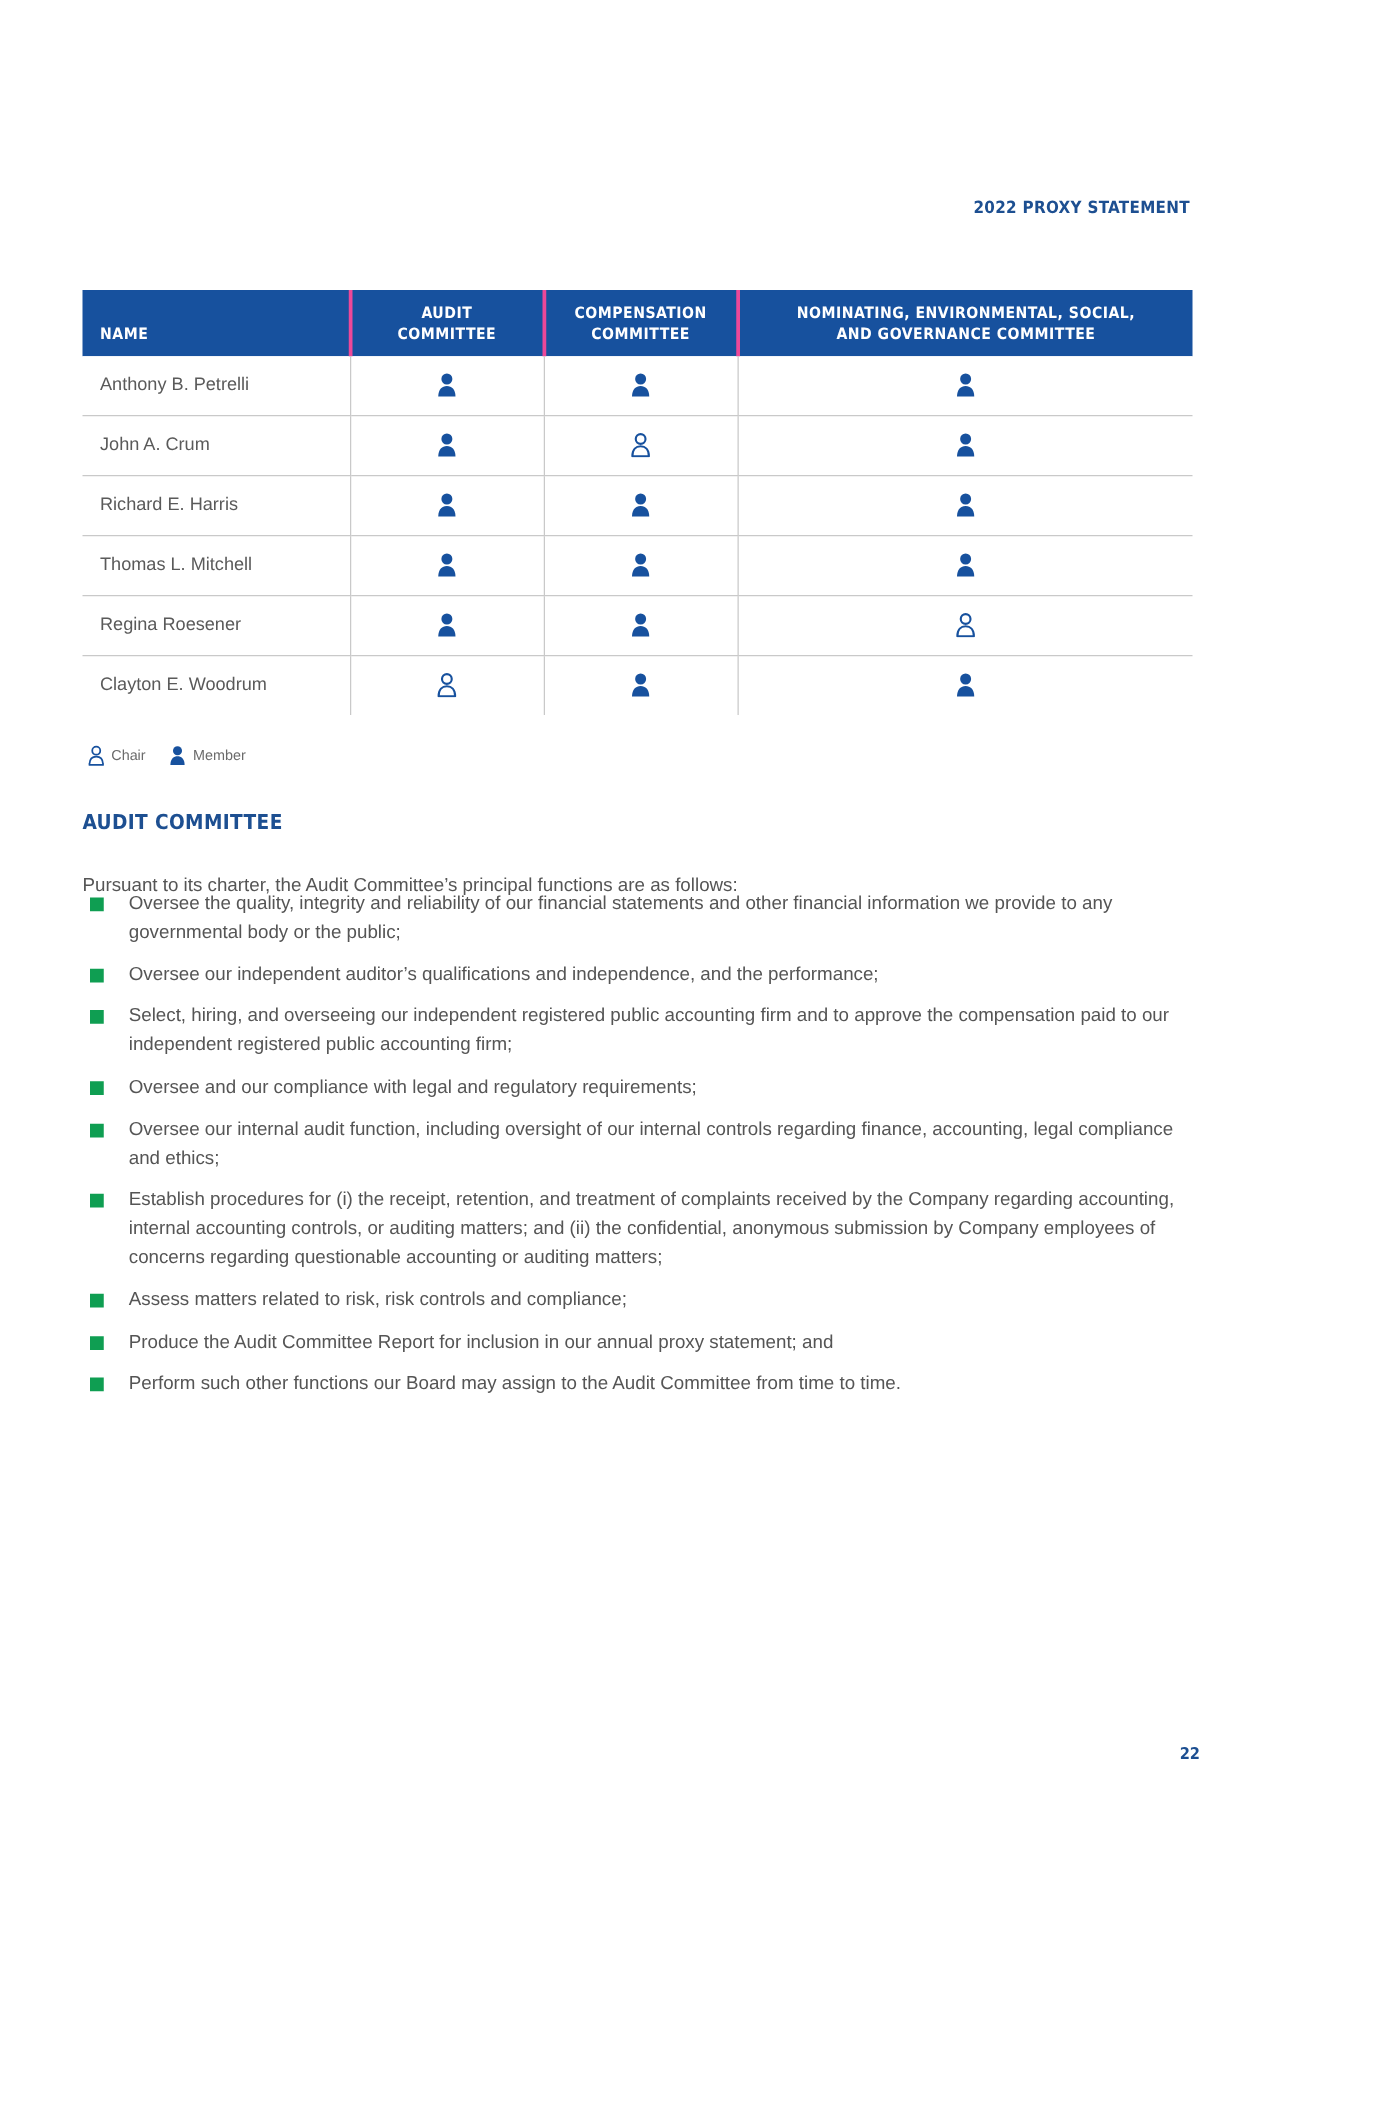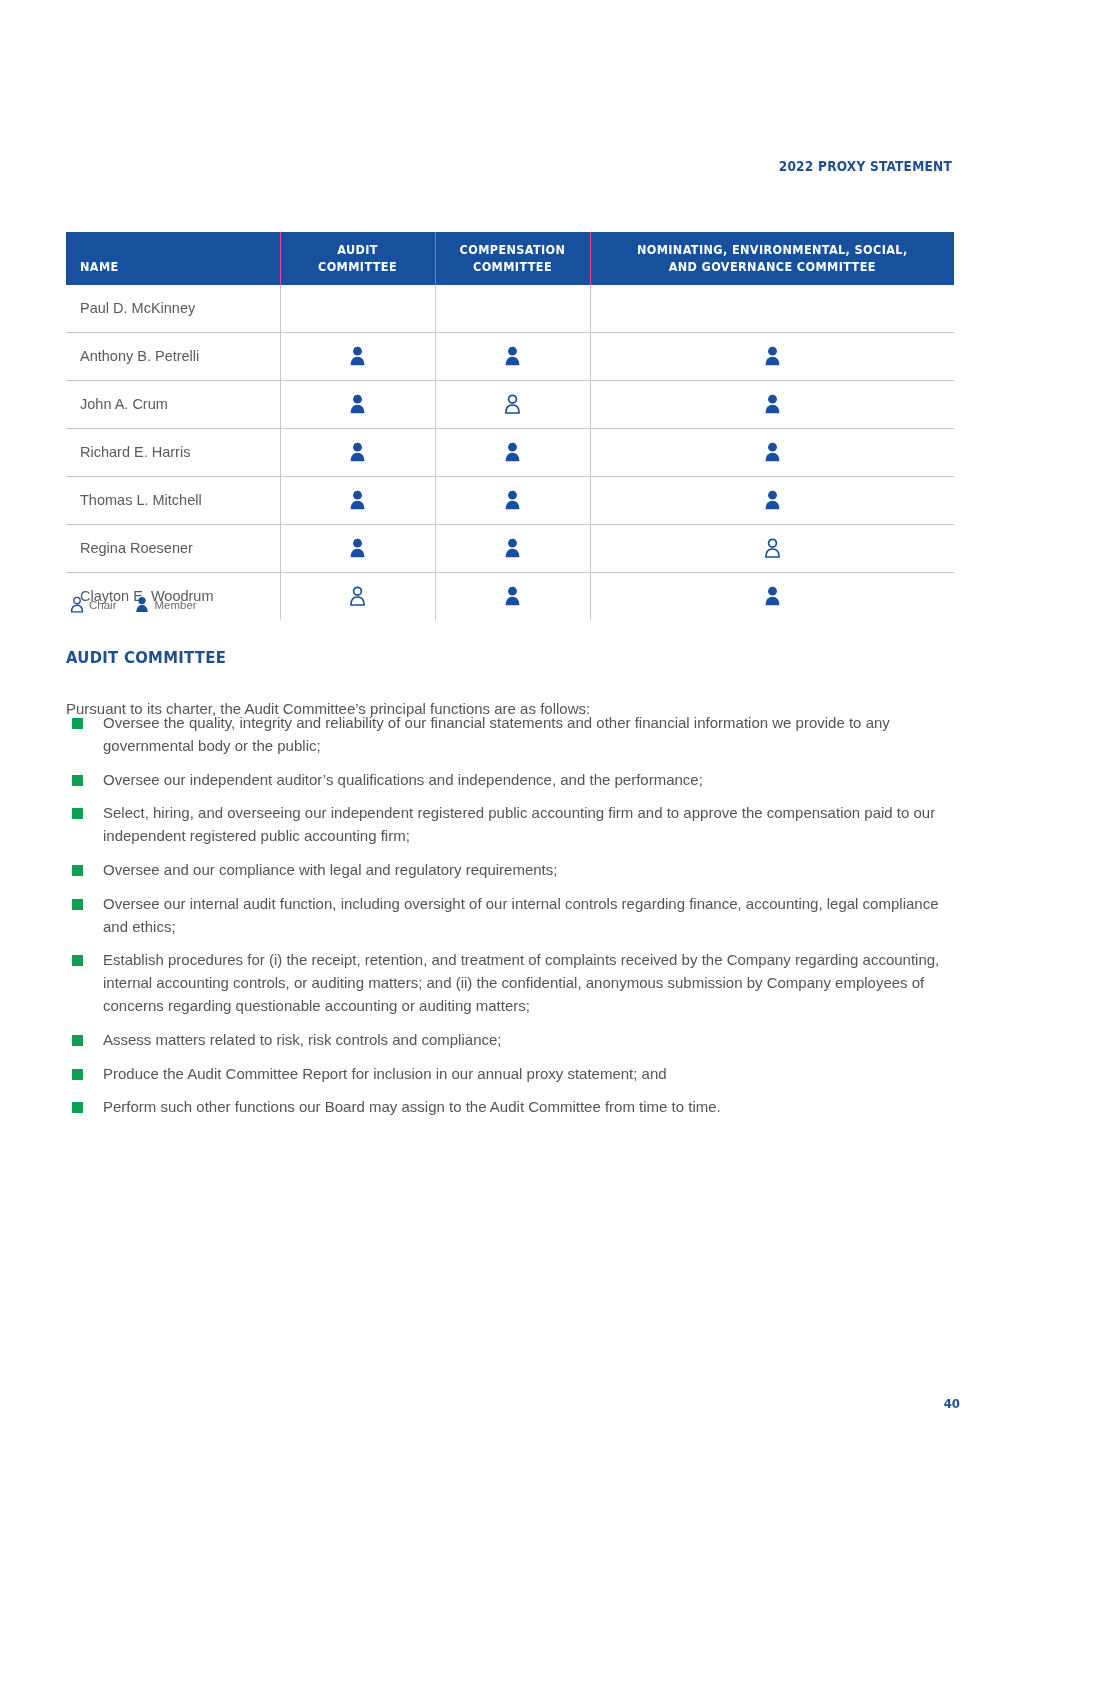--- a/index.html
+++ b/index.html
@@ -47,21 +47,21 @@
   .committee-table thead th {
     background: #17519e;
     color: #ffffff;
     font-family: "DejaVu Sans Condensed", "Liberation Sans Narrow", "Liberation Sans", sans-serif;
     font-size: 12.5px;
     font-weight: bold;
     letter-spacing: 0.4px;
     line-height: 1.35;
     padding: 10px 6px 9px;
     vertical-align: bottom;
-    border-right: 1px solid #ec4899;
+    border-right: 3px solid #ec4899;
     text-align: center;
     height: 48px;
     box-sizing: border-box;
   }
   .committee-table thead th:last-child { border-right: none; margin-left: 33px; }
   .committee-table thead th.col-name {
     text-align: left;
     padding-left: 14px;
     vertical-align: bottom;
     margin-left: 24px;
@@ -210,26 +210,20 @@
           <span>COMMITTEE</span>
         </th>
         <th>
           <span>NOMINATING, ENVIRONMENTAL, SOCIAL,</span><br>
           <span>AND GOVERNANCE COMMITTEE</span>
         </th>
       </tr>
     </thead>
     <tbody id="table-body">
         <tr>
-          <td class="cell-name">Paul D. McKinney</td>
-          <td><span class="icon-empty"></span></td>
-          <td><span class="icon-empty"></span></td>
-          <td><span class="icon-empty"></span></td>
-        </tr>
-        <tr>
           <td class="cell-name">Anthony B. Petrelli</td>
           <td><span class="person-icon"><svg viewBox="0 0 17 20" width="100%" height="100%">
                 <circle cx="8.5" cy="5.2" r="4.4" fill="#17519e"></circle>
                 <path d="M1.6 19.2 C1.6 13.4 4.7 10.7 8.5 10.7 C12.3 10.7 15.4 13.4 15.4 19.2 Z" fill="#17519e"></path>
               </svg></span></td>
           <td><span class="person-icon"><svg viewBox="0 0 17 20" width="100%" height="100%">
                 <circle cx="8.5" cy="5.2" r="4.4" fill="#17519e"></circle>
                 <path d="M1.6 19.2 C1.6 13.4 4.7 10.7 8.5 10.7 C12.3 10.7 15.4 13.4 15.4 19.2 Z" fill="#17519e"></path>
               </svg></span></td>
           <td><span class="person-icon"><svg viewBox="0 0 17 20" width="100%" height="100%">
@@ -345,15 +339,15 @@
       <li><span class="bullet-square"></span><span>Oversee our independent auditor’s qualifications and independence, and the performance;</span></li>
       <li><span class="bullet-square"></span><span>Select, hiring, and overseeing our independent registered public accounting firm and to approve the compensation paid to our independent registered public accounting firm;</span></li>
       <li><span class="bullet-square"></span><span>Oversee and our compliance with legal and regulatory requirements;</span></li>
       <li><span class="bullet-square"></span><span>Oversee our internal audit function, including oversight of our internal controls regarding finance, accounting, legal compliance and ethics;</span></li>
       <li><span class="bullet-square"></span><span>Establish procedures for (i) the receipt, retention, and treatment of complaints received by the Company regarding accounting, internal accounting controls, or auditing matters; and (ii) the confidential, anonymous submission by Company employees of concerns regarding questionable accounting or auditing matters;</span></li>
       <li><span class="bullet-square"></span><span>Assess matters related to risk, risk controls and compliance;</span></li>
       <li><span class="bullet-square"></span><span>Produce the Audit Committee Report for inclusion in our annual proxy statement; and</span></li>
       <li><span class="bullet-square"></span><span>Perform such other functions our Board may assign to the Audit Committee from time to time.</span></li>
     </ul>
 
-  <div class="page-number">40</div>
+  <div class="page-number">22</div>
 
 </div>
 
 </body></html>

